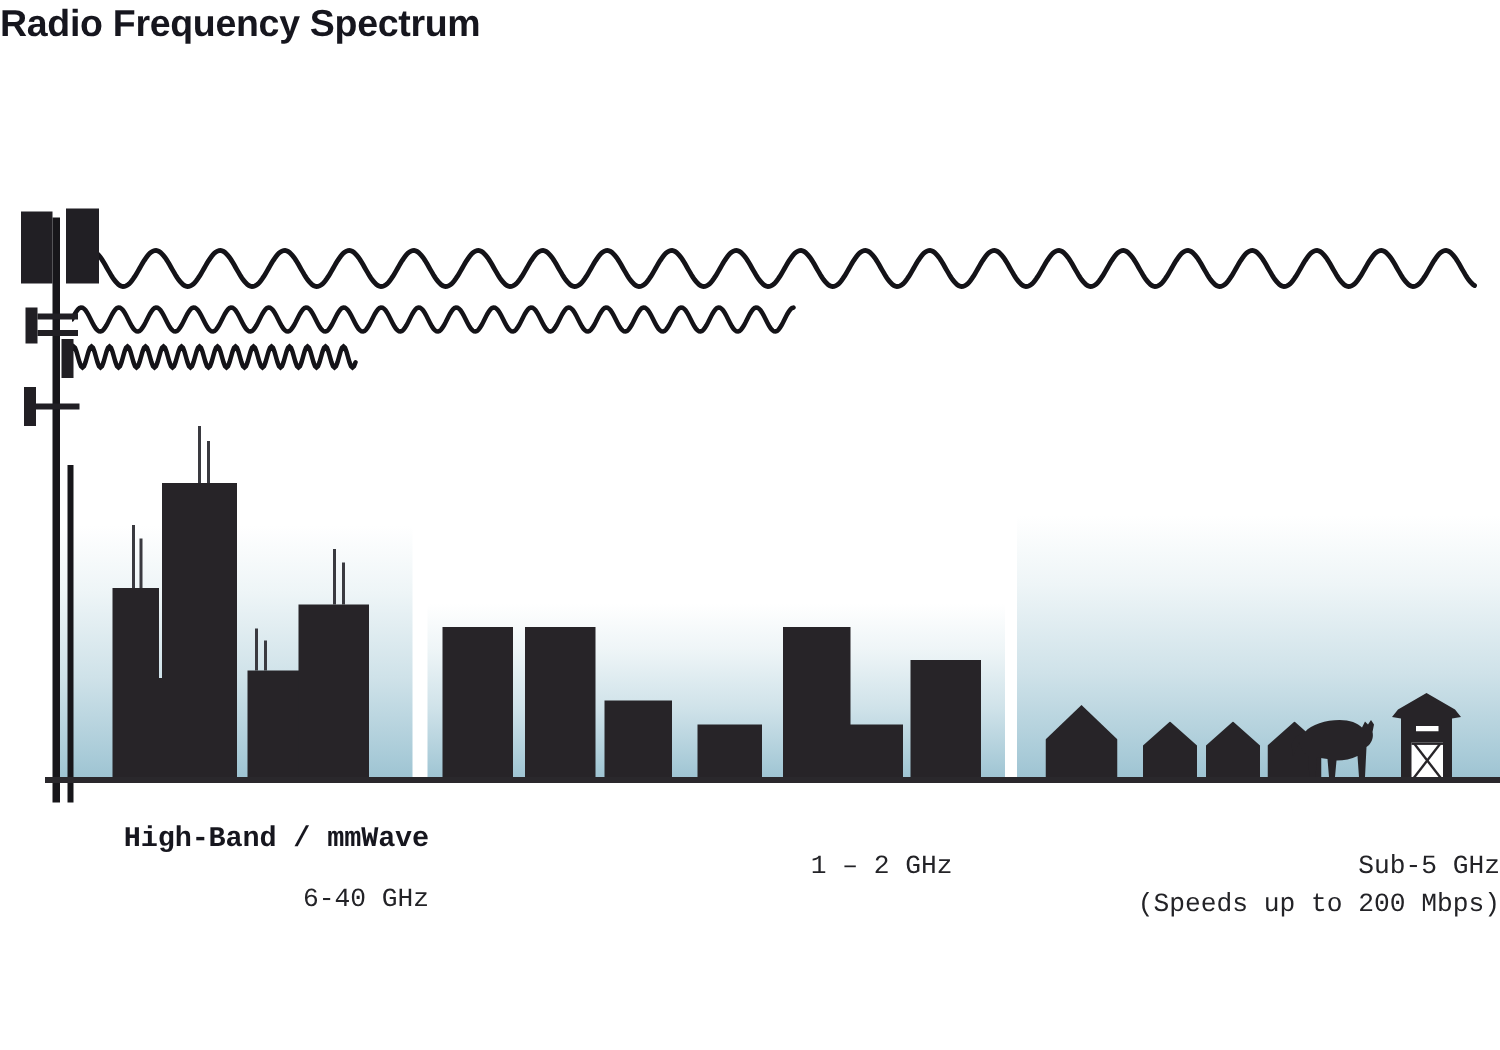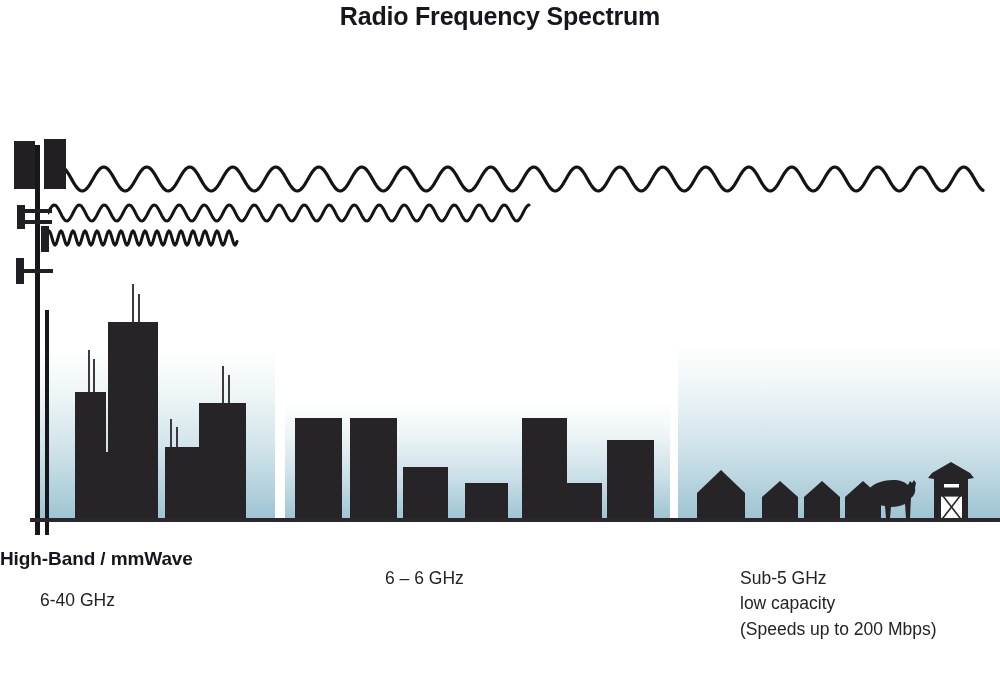--- a/index.html
+++ b/index.html
@@ -9,21 +9,21 @@
     font-family:"Liberation Sans", sans-serif;
     color:#1b1b22;
     overflow:hidden;
     position:relative;
   }
   #stage{position:absolute;left:0;top:0;width:1000px;height:700px;}
 
   
   .title{
     position:absolute;left:0;top:2px;width:1000px;
-    text-align:center;
+    text-align:left;
     font-size:25px;
     font-weight:bold;
     letter-spacing:-0.2px;
     color:#16161e;
   }
 
   
   .sky{
     position:absolute;
     background:linear-gradient(to bottom,#ffffff 0%,#ffffff 16%,#eef5f7 38%,#cfe2e9 66%,#a9cbd8 92%,#9dc3d2 100%);
@@ -48,21 +48,21 @@
   
   .bldg{position:absolute;background:#272428;}
   .ant{position:absolute;background:#3a3a40;width:2px;}
 
   
   .house{position:absolute;}
   .barn{position:absolute;}
   .cow{position:absolute;}
 
   
-  .caption{position:absolute;text-align:left;}
+  .caption{position:absolute;text-align:right;font-family:Liberation Mono, monospace;}
   .cap-title{
     font-size:19px;font-weight:bold;color:#16161e;letter-spacing:-0.1px;
     white-space:nowrap;
   }
   .cap-lines{margin-top:18px;font-size:17.5px;line-height:1.45;color:#232327;}
   .cap-lines div{white-space:nowrap;padding-left:40px;}
 </style>
 </head>
 <body>
 
@@ -183,25 +183,24 @@
 
   <div class="caption" style="left:0px;top:548px;width:286px;">
     <div class="cap-title">High-Band / mmWave</div>
     <div class="cap-lines">
       <div>6-40 GHz</div>
     </div>
   </div>
 
   <div class="caption" style="left:345px;top:548px;width:290px;">
     <div class="cap-lines">
-      <div>6 – 6 GHz</div>
+      <div>1 – 2 GHz</div>
     </div>
   </div>
 
   <div class="caption" style="left:700px;top:548px;width:300px;">
     <div class="cap-lines">
       <div>Sub-5 GHz</div>
-      <div>low capacity</div>
       <div>(Speeds up to 200 Mbps)</div>
     </div>
   </div>
 
 </div>
 
 </body></html>

